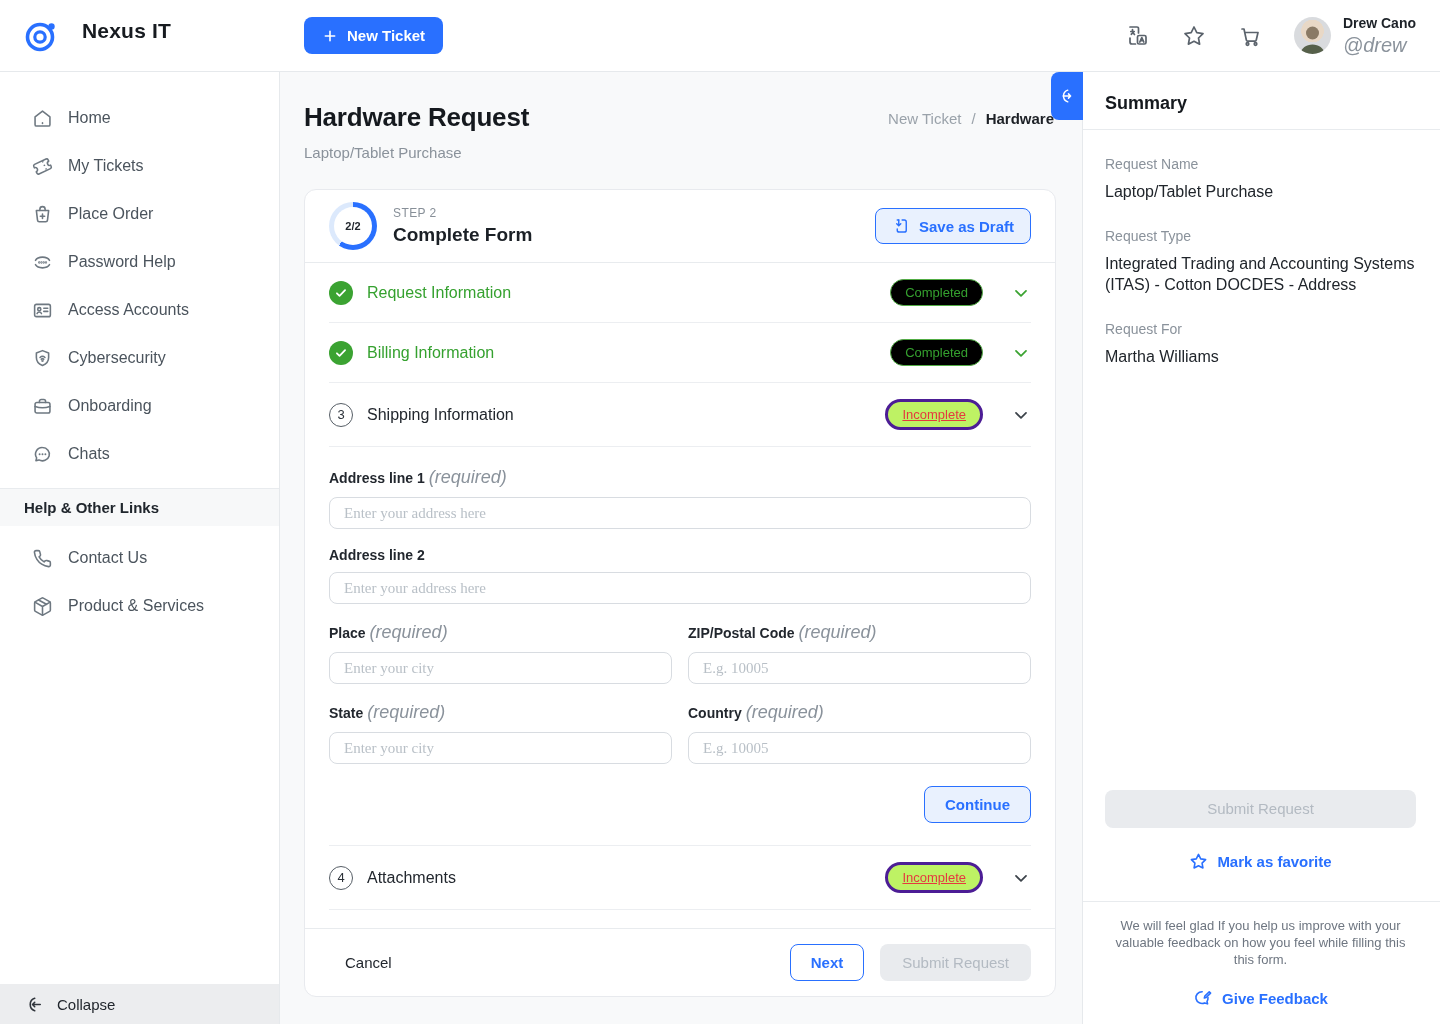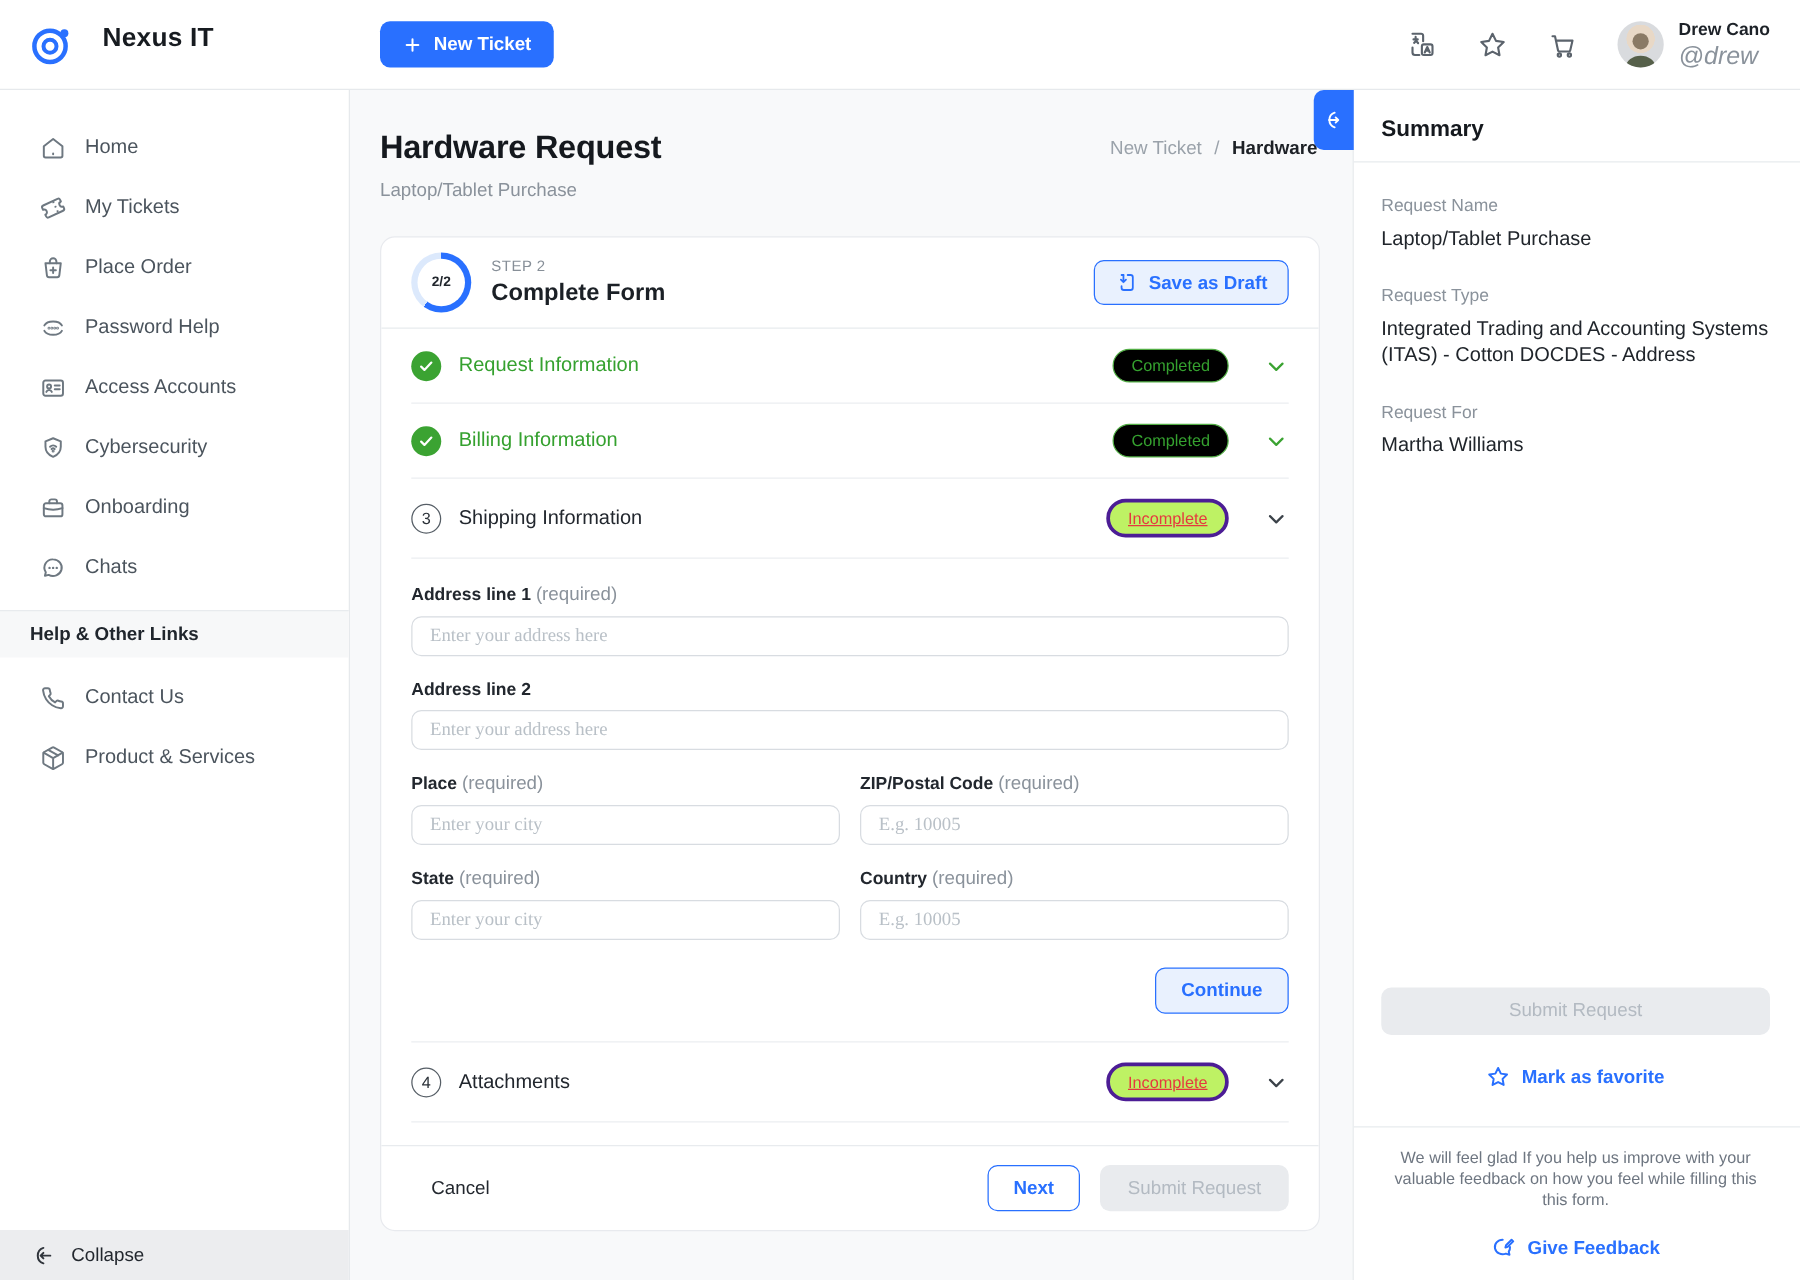--- a/index.html
+++ b/index.html
@@ -58,21 +58,21 @@
   .sec-title.done { color:#35a12f; }
   .sec-title.todo { color:#22272e; }
   .badge { margin-left:auto; padding:5px 14px; border-radius:999px; font-size:13px; }
   .badge.completed { color:#35a12f; border:1px solid #52ad45; background:#000000; }
   .badge.incomplete { color:#e5393f; border:3px solid #4c1d95; background:#bef264;text-decoration:underline; }
   .chev { width:20px; height:20px; margin-left:14px; cursor:pointer; flex:none; }
   .chev.green { color:#3ba332; } .chev.gray { color:#3c434a; }
 
   .ship-form { padding:20px 0 0; border-bottom:1px solid #eceef1; }
   .f-label { font-size:14px; font-weight:700; color:#22272e; margin-bottom:9px; }
-  .f-label .req { font-weight:400; color:#8a929b; font-size:15px; margin-left:4px; }
+  .f-label .req { font-weight:400; color:#8a929b; font-size:18px; margin-left:4px;font-style:italic; }
   .f-input { width:100%; height:32px; border:1px solid #d8dce1; border-radius:8px; padding:0 14px; font-size:15px; color:#30363d; background:#fff; font-family:Liberation Serif, serif; outline:none; }
   .f-input::placeholder { color:#b9c0c7; }
   .f-group { margin-bottom:18px; }
   .two-col { display:grid; grid-template-columns:1fr 1fr; column-gap:16px; }
   .continue-row { display:flex; justify-content:flex-end; margin:4px 0 22px; }
   .btn-continue { background:#e9f1fe; border:1px solid #2970ff; color:#2970ff; border-radius:8px; padding:9px 20px; font-size:15px; font-weight:600; cursor:pointer; font-family:inherit; }
 
   .card-footer-gap { height:18px; }
   .card-footer { border-top:1px solid #e8ebee; padding:15px 24px; display:flex; align-items:center; }
   .btn-cancel { font-size:15px; font-weight:500; color:#22272e; background:none; border:none; margin-left:16px; cursor:pointer; font-family:inherit; }

